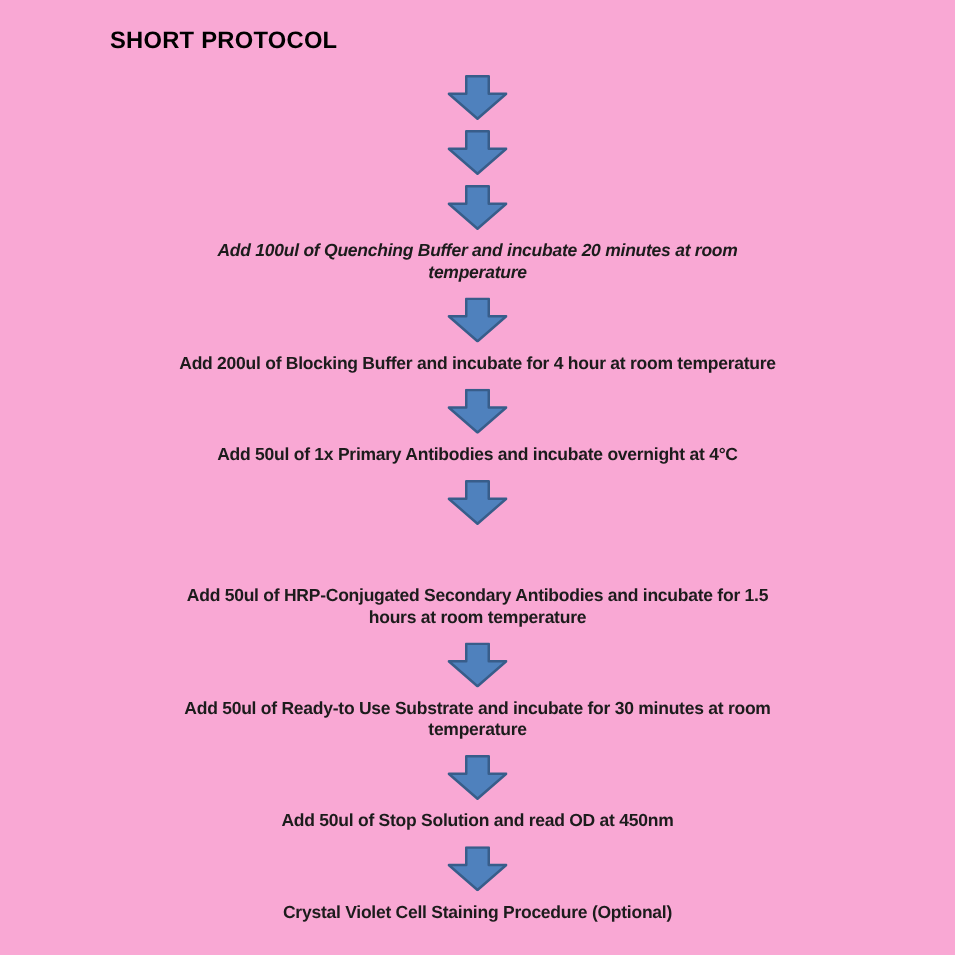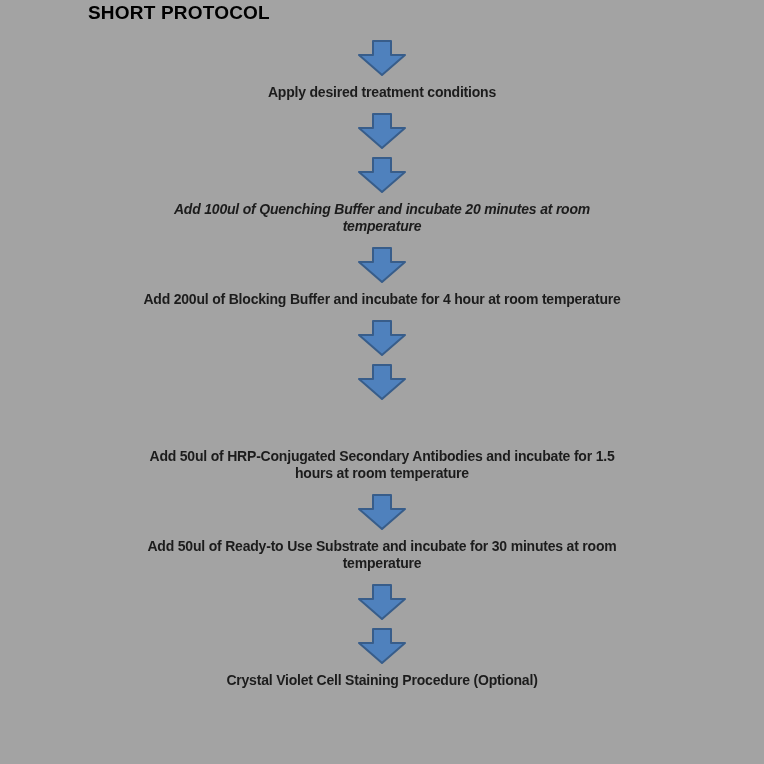--- a/index.html
+++ b/index.html
@@ -6,22 +6,22 @@
   html, body {
     width: 764px;
     height: 764px;
     background: #ffffff;
     overflow: hidden;
     font-family: "Liberation Sans", sans-serif;
   }
   .page {
     width: 764px;
     height: 764px;
-    padding-top: 2px;
-    background: #a3a3a3;
+    padding-top: 22px;
+    background: #f9a8d4;
   }
   .title {
     margin-left: 88px;
     margin-bottom: 16px;
     font-size: 19px;
     font-weight: bold;
     color: #000000;
     letter-spacing: 0.2px;
   }
   .flow {
@@ -61,21 +61,20 @@
   <div class="title">SHORT PROTOCOL</div>
 
   <div class="flow">
 
     <div class="arrow">
       <svg viewBox="0 0 48 36" xmlns="http://www.w3.org/2000/svg">
           <polygon points="15,1 33,1 33,15 47,15 24,35 1,15 15,15"></polygon>
         </svg>
     </div>
 
-    <div class="step" style="color: rgb(28, 28, 28);">Apply desired treatment conditions</div>
 
     <div class="arrow">
       <svg viewBox="0 0 48 36" xmlns="http://www.w3.org/2000/svg">
           <polygon points="15,1 33,1 33,15 47,15 24,35 1,15 15,15"></polygon>
         </svg>
     </div>
 
 
     <div class="arrow">
       <svg viewBox="0 0 48 36" xmlns="http://www.w3.org/2000/svg">
@@ -93,20 +92,21 @@
     </div>
 
     <div class="step" style="color: rgb(28, 28, 28);">Add 200ul of Blocking Buffer and incubate for 4 hour at room temperature</div>
 
     <div class="arrow">
       <svg viewBox="0 0 48 36" xmlns="http://www.w3.org/2000/svg">
           <polygon points="15,1 33,1 33,15 47,15 24,35 1,15 15,15"></polygon>
         </svg>
     </div>
 
+    <div class="step" style="color: rgb(28, 28, 28);">Add 50ul of 1x Primary Antibodies and incubate overnight at 4°C</div>
 
     <div class="arrow">
       <svg viewBox="0 0 48 36" xmlns="http://www.w3.org/2000/svg">
           <polygon points="15,1 33,1 33,15 47,15 24,35 1,15 15,15"></polygon>
         </svg>
     </div>
 
     <div class="step" style="color: rgb(28, 28, 28); margin-top: 40px;">Add 50ul of HRP-Conjugated Secondary Antibodies and incubate for 1.5
 hours at room temperature</div>
 
@@ -118,20 +118,21 @@
 
     <div class="step" style="color: rgb(28, 28, 28);">Add 50ul of Ready-to Use Substrate and incubate for 30 minutes at room
 temperature</div>
 
     <div class="arrow">
       <svg viewBox="0 0 48 36" xmlns="http://www.w3.org/2000/svg">
           <polygon points="15,1 33,1 33,15 47,15 24,35 1,15 15,15"></polygon>
         </svg>
     </div>
 
+    <div class="step" style="color: rgb(28, 28, 28);">Add 50ul of Stop Solution and read OD at 450nm</div>
 
     <div class="arrow">
       <svg viewBox="0 0 48 36" xmlns="http://www.w3.org/2000/svg">
           <polygon points="15,1 33,1 33,15 47,15 24,35 1,15 15,15"></polygon>
         </svg>
     </div>
 
     <div class="step" style="color: rgb(28, 28, 28);">Crystal Violet Cell Staining Procedure (Optional)</div>
   </div>
 </div>

